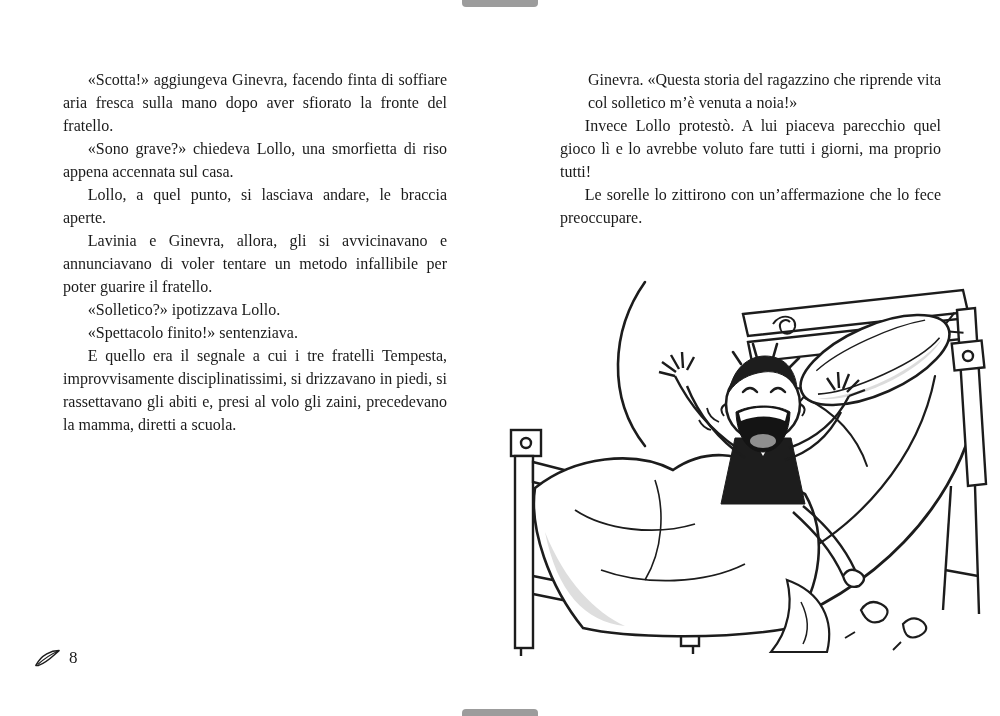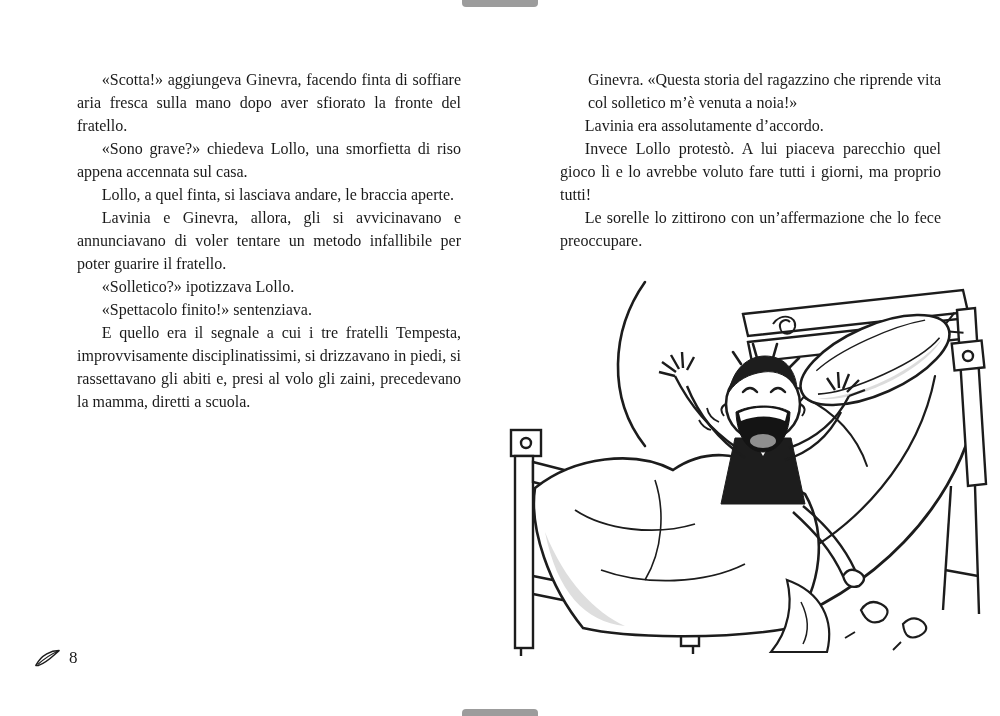--- a/index.html
+++ b/index.html
@@ -7,48 +7,47 @@
     width:1000px; height:716px;
     background:#ffffff;
     font-family:"Liberation Serif", serif;
     color:#1a1a1a;
     position:relative;
     overflow:hidden;
   }
   .col { position:absolute; top:68px; font-size:16px; line-height:23px; text-align:justify; }
   .col p { margin:0; text-indent:1.55em; }
   .col p.cont { text-indent:0;margin-left:28px; }
-  .left-col  { left:77px;  width:384px; }
+  .left-col  { left:63px;  width:384px; }
   .right-col { left:560px; width:381px; }
   .pagenum-wrap { position:absolute; left:34px; top:648px; display:flex; align-items:center; gap:9px; }
   .pagenum { font-size:17px; }
   .edge-mark { position:absolute; left:462px; width:76px; height:7px; background:#9c9c9c; }
   .edge-top    { top:0;    border-radius:0 0 4px 4px; }
   .edge-bottom { bottom:0; border-radius:4px 4px 0 0; }
   .illustration { position:absolute; left:505px; top:280px; width:488px; height:378px; }
 </style>
 </head>
 <body>
 
 <div class="edge-mark edge-top"></div>
 <div class="edge-mark edge-bottom"></div>
 
 <div class="col left-col">
   <p>«Scotta!» aggiungeva Ginevra, facendo finta di soffiare aria fresca sulla mano dopo aver sfiorato la fronte del fratello.</p>
   <p>«Sono grave?» chiedeva Lollo, una smorfietta di riso appena accennata sul casa.</p>
-  <p>Lollo, a quel finta, si lasciava andare, le braccia aperte.</p>
+  <p>Lollo, a quel punto, si lasciava andare, le braccia aperte.</p>
   <p>Lavinia e Ginevra, allora, gli si avvicinavano e annunciavano di voler tentare un metodo infallibile per poter guarire il fratello.</p>
   <p>«Solletico?» ipotizzava Lollo.</p>
   <p>«Spettacolo finito!» sentenziava.</p>
   <p>E quello era il segnale a cui i tre fratelli Tempesta, improvvisamente disciplinatissimi, si drizzavano in piedi, si rassettavano gli abiti e, presi al volo gli zaini, precedevano la mamma, diretti a scuola.</p>
 </div>
 
 <div class="col right-col">
   <p class="cont">Ginevra. «Questa storia del ragazzino che riprende vita col solletico m’è venuta a noia!»</p>
-  <p>Lavinia era assolutamente d’accordo.</p>
   <p>Invece Lollo protestò. A lui piaceva parecchio quel gioco lì e lo avrebbe voluto fare tutti i giorni, ma proprio tutti!</p>
   <p>Le sorelle lo zittirono con un’affermazione che lo fece preoccupare.</p>
 </div>
 
 <svg class="illustration" viewBox="0 0 488 378" aria-hidden="true">
 
   <g stroke="#1c1c1c" fill="none" stroke-linecap="round">
     <path d="M140,2 C106,50 102,118 140,166" stroke-width="2.6"></path>
     <path d="M474,120 C452,230 368,312 258,350" stroke-width="2.8"></path>
     <path d="M430,96 C414,180 352,248 282,282" stroke-width="2.2"></path>

